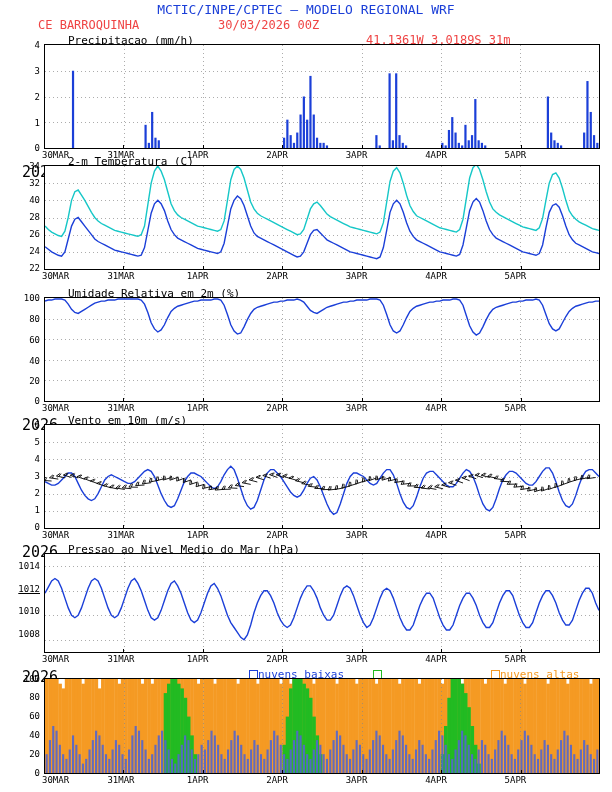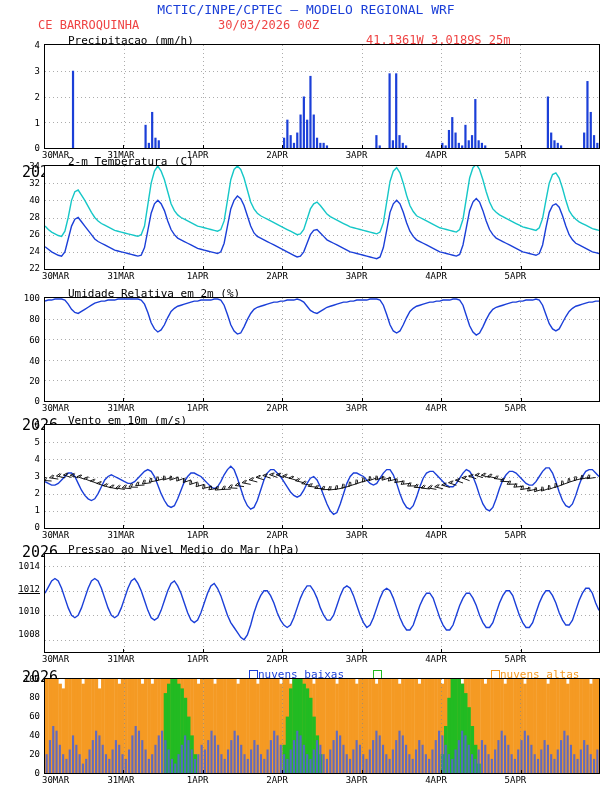--- a/index.html
+++ b/index.html
@@ -20,21 +20,21 @@
   svg{display:block;}
 </style>
 </head>
 <body>
 
 <div class="page">
 
   <div class="hdr" style="top:2px;left:0;">MCTIC/INPE/CPTEC — MODELO REGIONAL WRF</div>
   <div class="sub" style="top:18px;left:38px;">CE BARROQUINHA</div>
   <div class="sub" style="top:18px;left:218px;">30/03/2026 00Z</div>
-  <div class="sub" style="top:33px;left:366px;">41.1361W 3.0189S 25m</div>
+  <div class="sub" style="top:33px;left:366px;">41.1361W 3.0189S 31m</div>
 
   <div class="panel" style="left:0;top:30px;width:612px;height:130px;">
     <div class="ptitle" style="left:68px;top:4px;">Precipitacao (mm/h)</div>
     <div class="plotbox" style="left:44px;top:14px;width:556px;height:105px;">
       <svg id="svg-precip" width="554" height="103" viewBox="0 0 554 103">
           <line x1="79.5" y1="0" x2="79.5" y2="103" stroke="#888" stroke-width="0.7" stroke-dasharray="1,3"></line>
           <line x1="158.5" y1="0" x2="158.5" y2="103" stroke="#888" stroke-width="0.7" stroke-dasharray="1,3"></line>
           <line x1="237.5" y1="0" x2="237.5" y2="103" stroke="#888" stroke-width="0.7" stroke-dasharray="1,3"></line>
           <line x1="317.5" y1="0" x2="317.5" y2="103" stroke="#888" stroke-width="0.7" stroke-dasharray="1,3"></line>
           <line x1="396.5" y1="0" x2="396.5" y2="103" stroke="#888" stroke-width="0.7" stroke-dasharray="1,3"></line>

